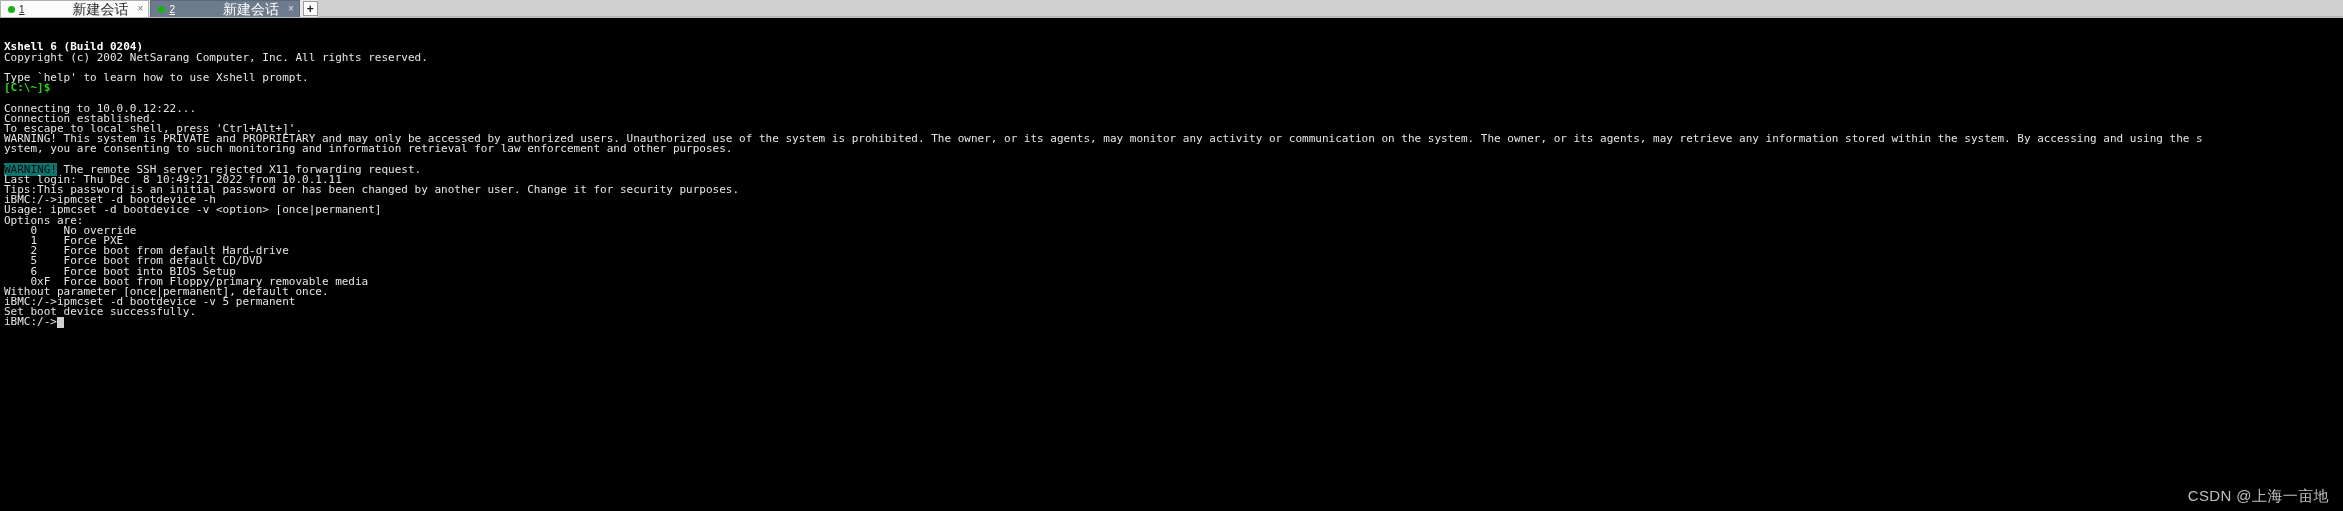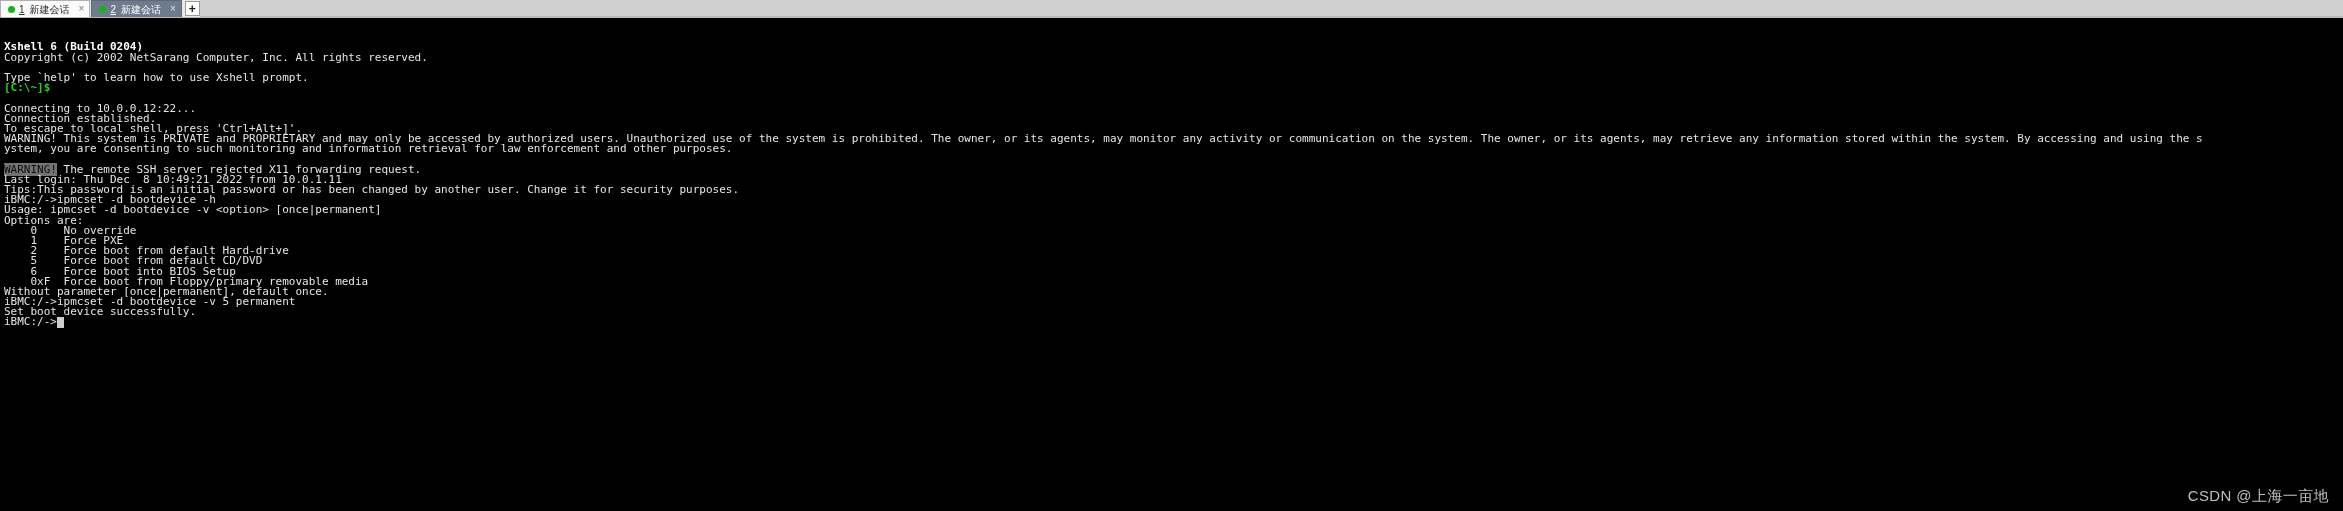--- a/index.html
+++ b/index.html
@@ -57,21 +57,22 @@
     border-radius: 50%;
     background: #18b218;
     display: inline-block;
     flex: 0 0 auto;
   }
   .tab-num {
     text-decoration: underline;
     margin-right: 1px;
   }
   .tab-label {
-    font-size: 10px;
+    font-size: 14px;
+    margin-left: 43px;
   }
   .tab-close {
     font-size: 10px;
     margin-left: 5px;
     color: #777;
     line-height: 1;
   }
   .tab.active .tab-close { color: #dfe4ea; }
   .newtab {
     width: 15px;
@@ -114,21 +115,21 @@
   }
   .line {
     height: 10.2px;
     white-space: pre;
     letter-spacing: 0px;
   }
   .line.blank { color: transparent; }
   .bold { font-weight: bold; color: #ffffff; }
   .green { color: #23d018; font-weight: bold; }
   .inverse {
-    background: #737373;
+    background: #0f766e;
     color: #0b0b0b;
   }
   .cursor {
     background: #cfcfcf;
     color: #000000;
     display: inline-block;
     width: 6.6px;
   }
 
   

